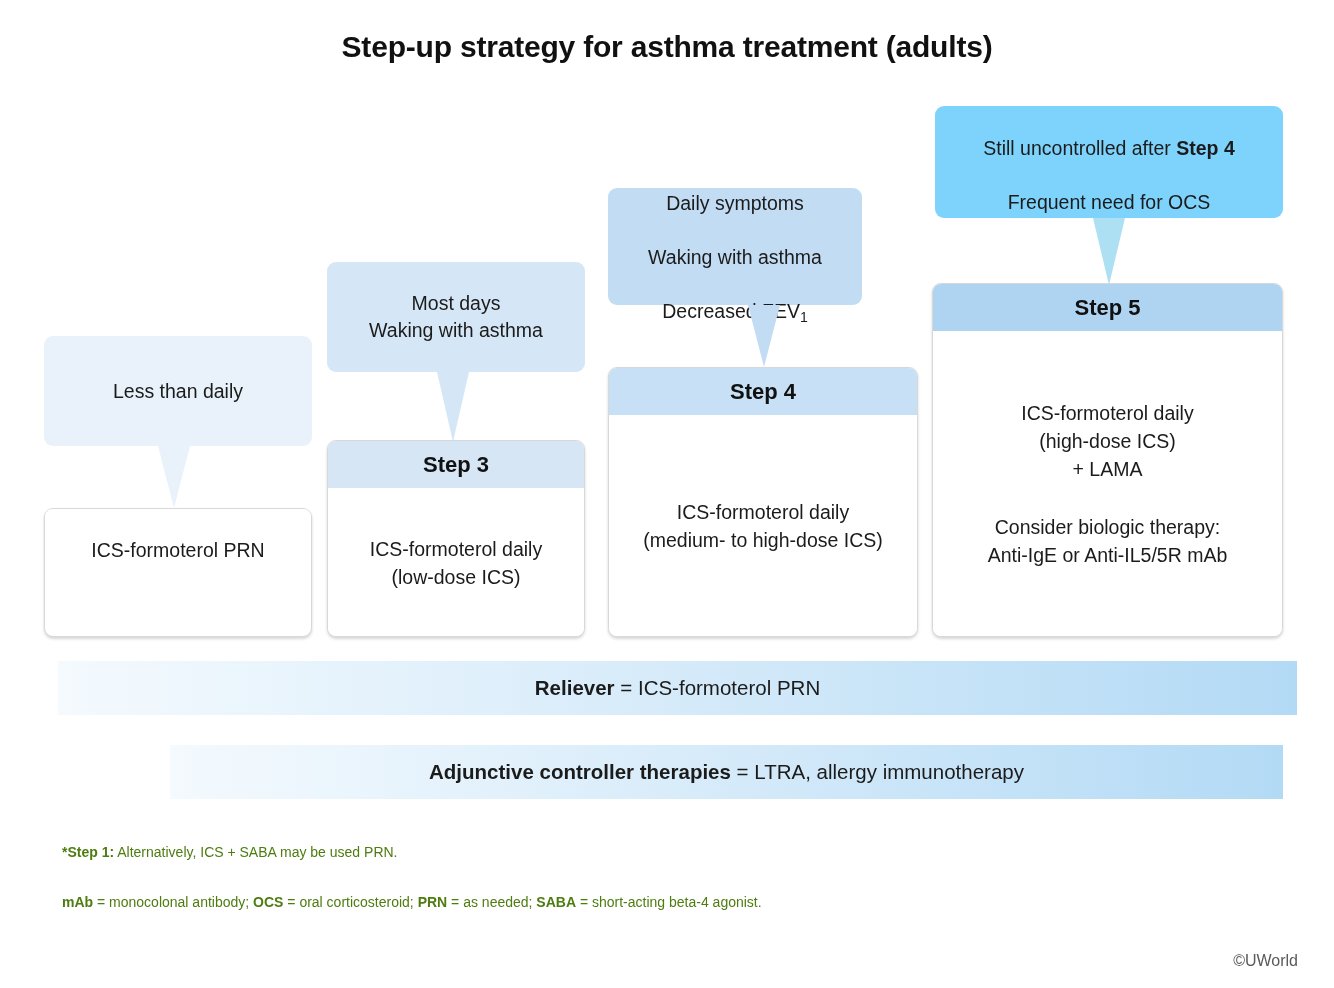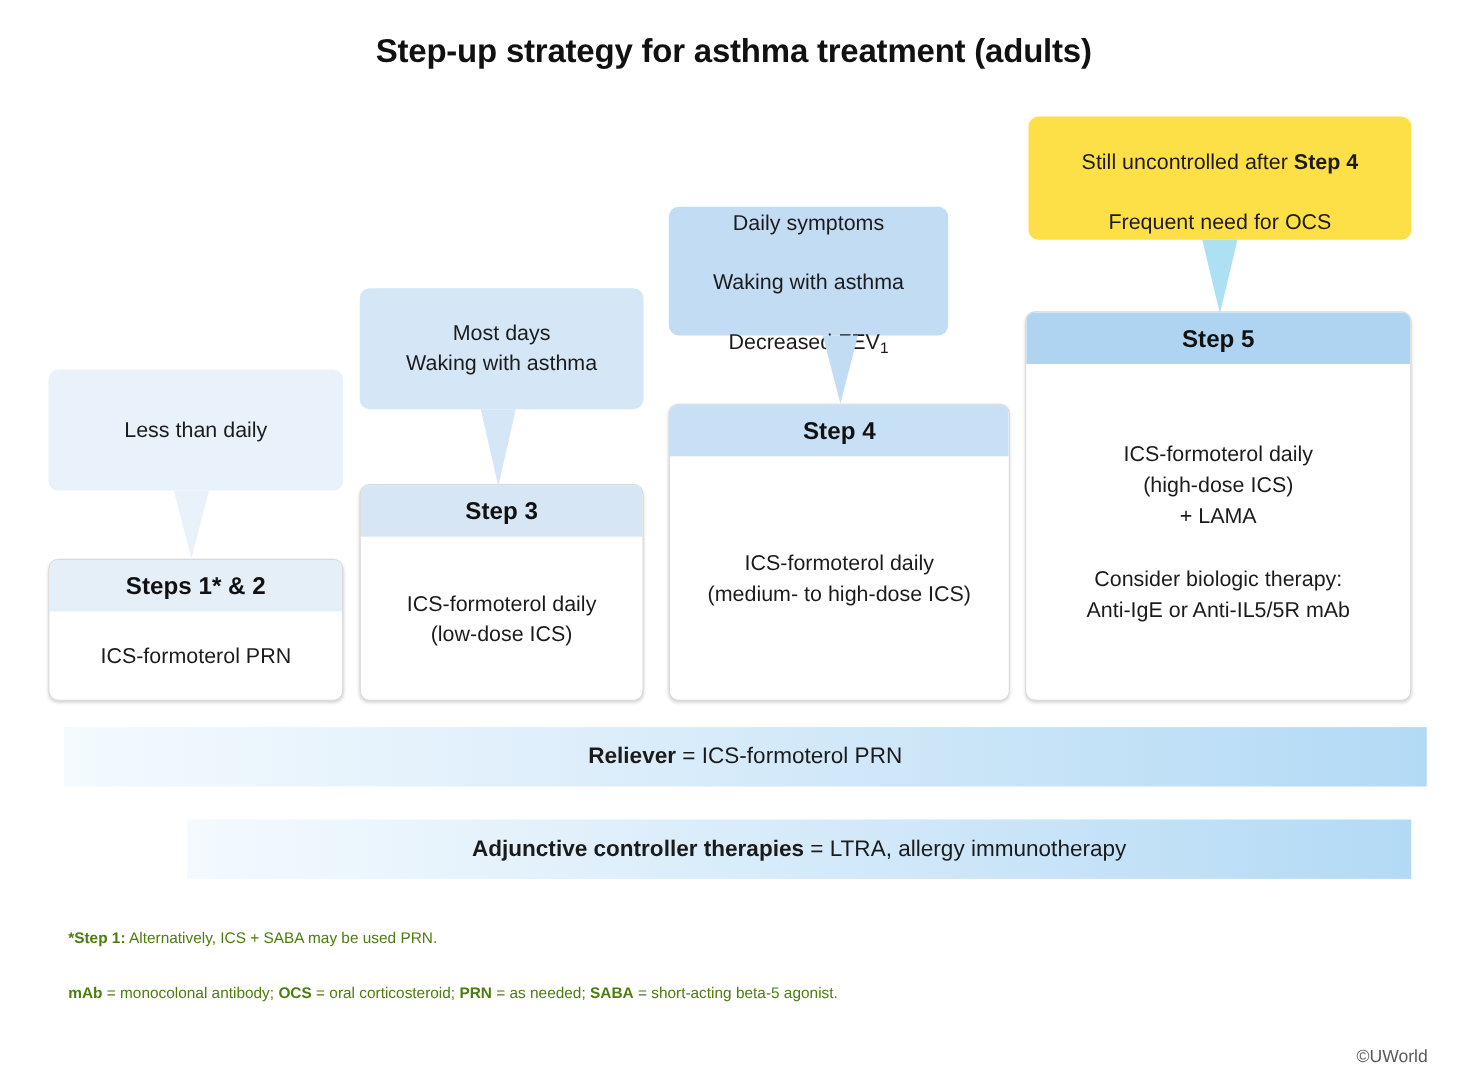--- a/index.html
+++ b/index.html
@@ -132,23 +132,20 @@
 <div id="page-title">Step-up strategy for asthma treatment (adults)</div>
 
 <div class="step-col">
 
   <div class="callout" style="left:44px; top:336px; width:268px; height:110px; background:#e9f2fa;">
     <span class="callout-text">Less than daily</span>
   </div>
   <div class="tail" style="left:158px; top:446px; border-left-width:16px; border-right-width:16px; border-top-width:62px; border-top-color:#e9f2fa;"></div>
 
   <div class="step-card" style="left:44px; top:508px; width:268px; height:129px;">
-    <div class="step-header" style="background:#e4eff7;">
-      <span>Steps 1* &amp; 2</span>
-    </div>
     <div class="step-body" style="height:81px;">
       <span class="step-body-text">ICS-formoterol PRN</span>
     </div>
   </div>
 </div>
 
 <div class="step-col">
 
   <div class="callout" style="left:327px; top:262px; width:258px; height:110px; background:#d5e7f7;">
     <span class="callout-text">Most days
@@ -184,21 +181,21 @@
     </div>
     <div class="step-body" style="height:222px;">
       <span class="step-body-text">ICS-formoterol daily
 (medium- to high-dose ICS)</span>
     </div>
   </div>
 </div>
 
 <div class="step-col">
 
-  <div class="callout" style="left:935px; top:106px; width:348px; height:112px; background:#fde047;">
+  <div class="callout" style="left:935px; top:106px; width:348px; height:112px; background:#7dd3fc;">
     <span class="callout-text">
       <span>Still uncontrolled after </span><b>Step 4</b><br>
       <span>Frequent need for OCS</span>
     </span>
   </div>
   <div class="tail" style="left:1093px; top:218px; border-left-width:16px; border-right-width:16px; border-top-width:67px; border-top-color:#ace0f2;"></div>
 
   <div class="step-card" style="left:932px; top:283px; width:351px; height:354px;">
     <div class="step-header" style="background:#aed4f2;">
       <span>Step 5</span>
@@ -220,17 +217,17 @@
 <div class="wide-bar" style="left:170px; top:745px; width:1113px; background:linear-gradient(to right,#f4fafe 0%,#d9ecfa 45%,#b3daf5 100%);">
   <span><b>Adjunctive controller therapies</b><span> = </span><span>LTRA, allergy immunotherapy</span></span>
 </div>
 
 <div class="footnote" style="left:62px; top:840px;">
   <b>*Step 1:</b><span> Alternatively, ICS + SABA may be used PRN.</span>
 </div>
 
 <div class="footnote" style="left:62px; top:890px;">
   <div>
-    <b>mAb</b><span> = monocolonal antibody; </span><b>OCS</b><span> = oral corticosteroid; </span><b>PRN</b><span> = as needed; </span><b>SABA</b><span> = short-acting beta-5 agonist.</span>
+    <b>mAb</b><span> = monocolonal antibody; </span><b>OCS</b><span> = oral corticosteroid; </span><b>PRN</b><span> = as needed; </span><b>SABA</b><span> = short-acting beta-4 agonist.</span>
   </div>
 </div>
 
 <div id="copyright">©UWorld</div>
 
 </body></html>

